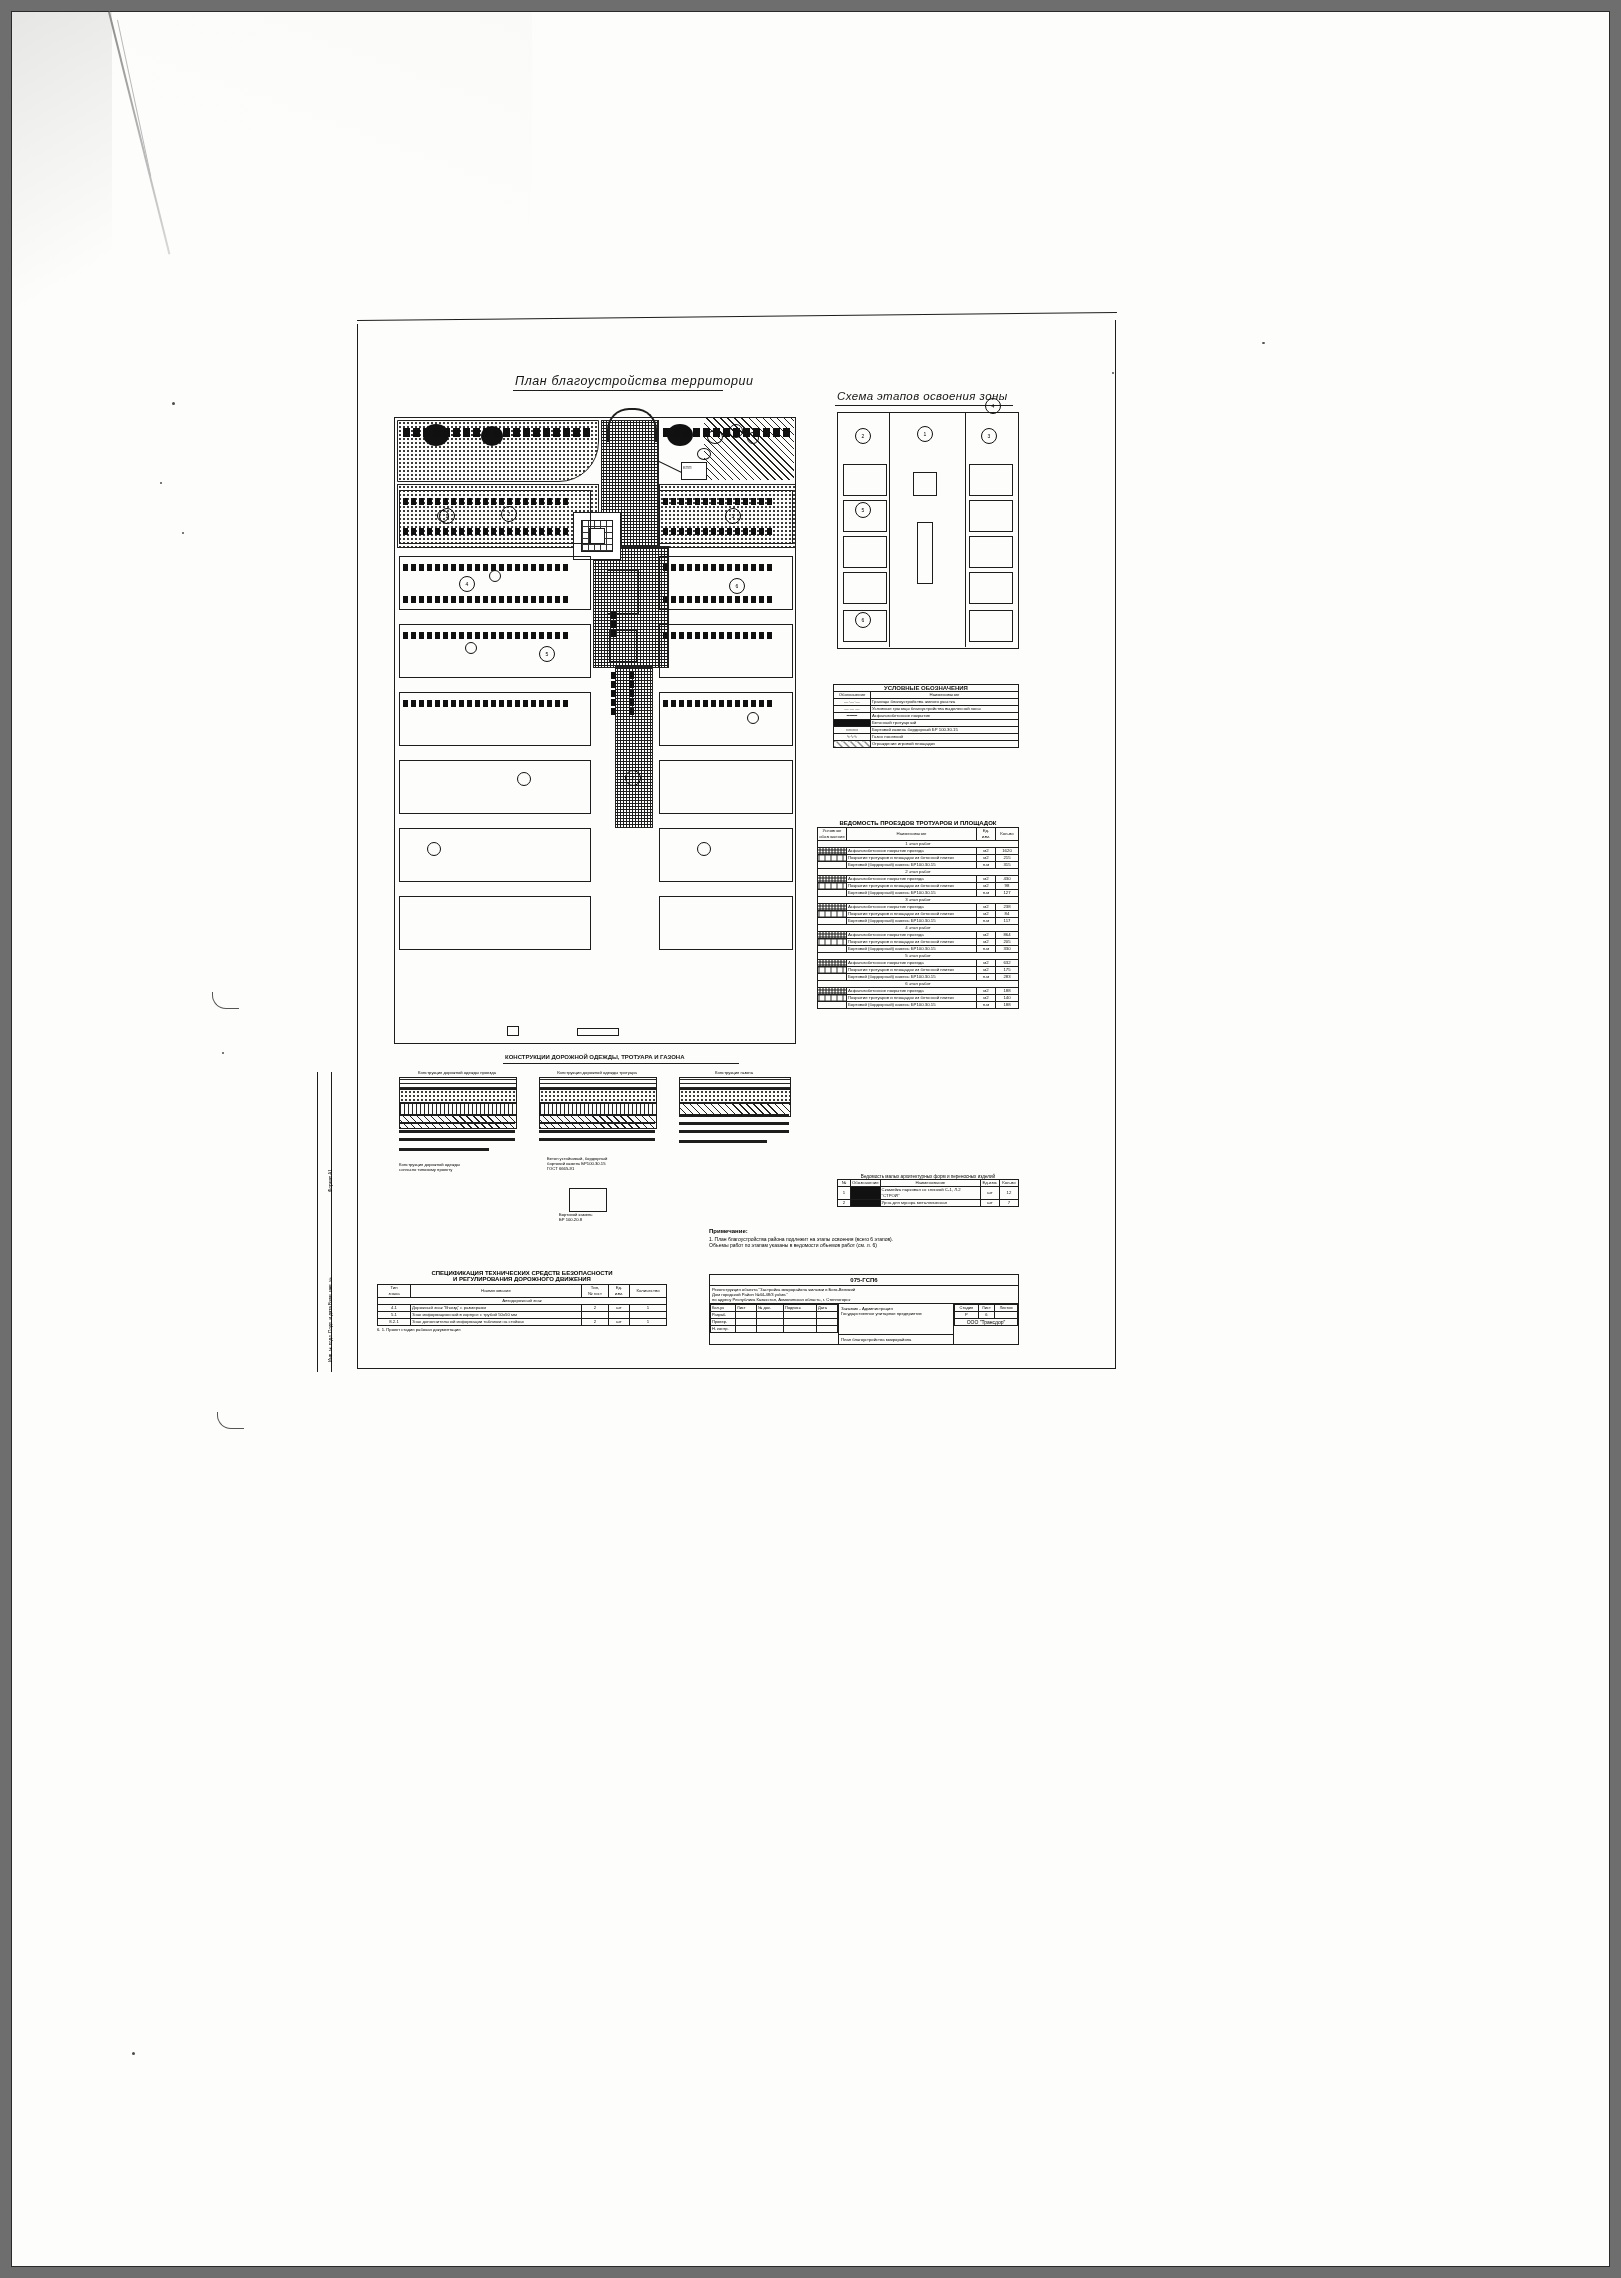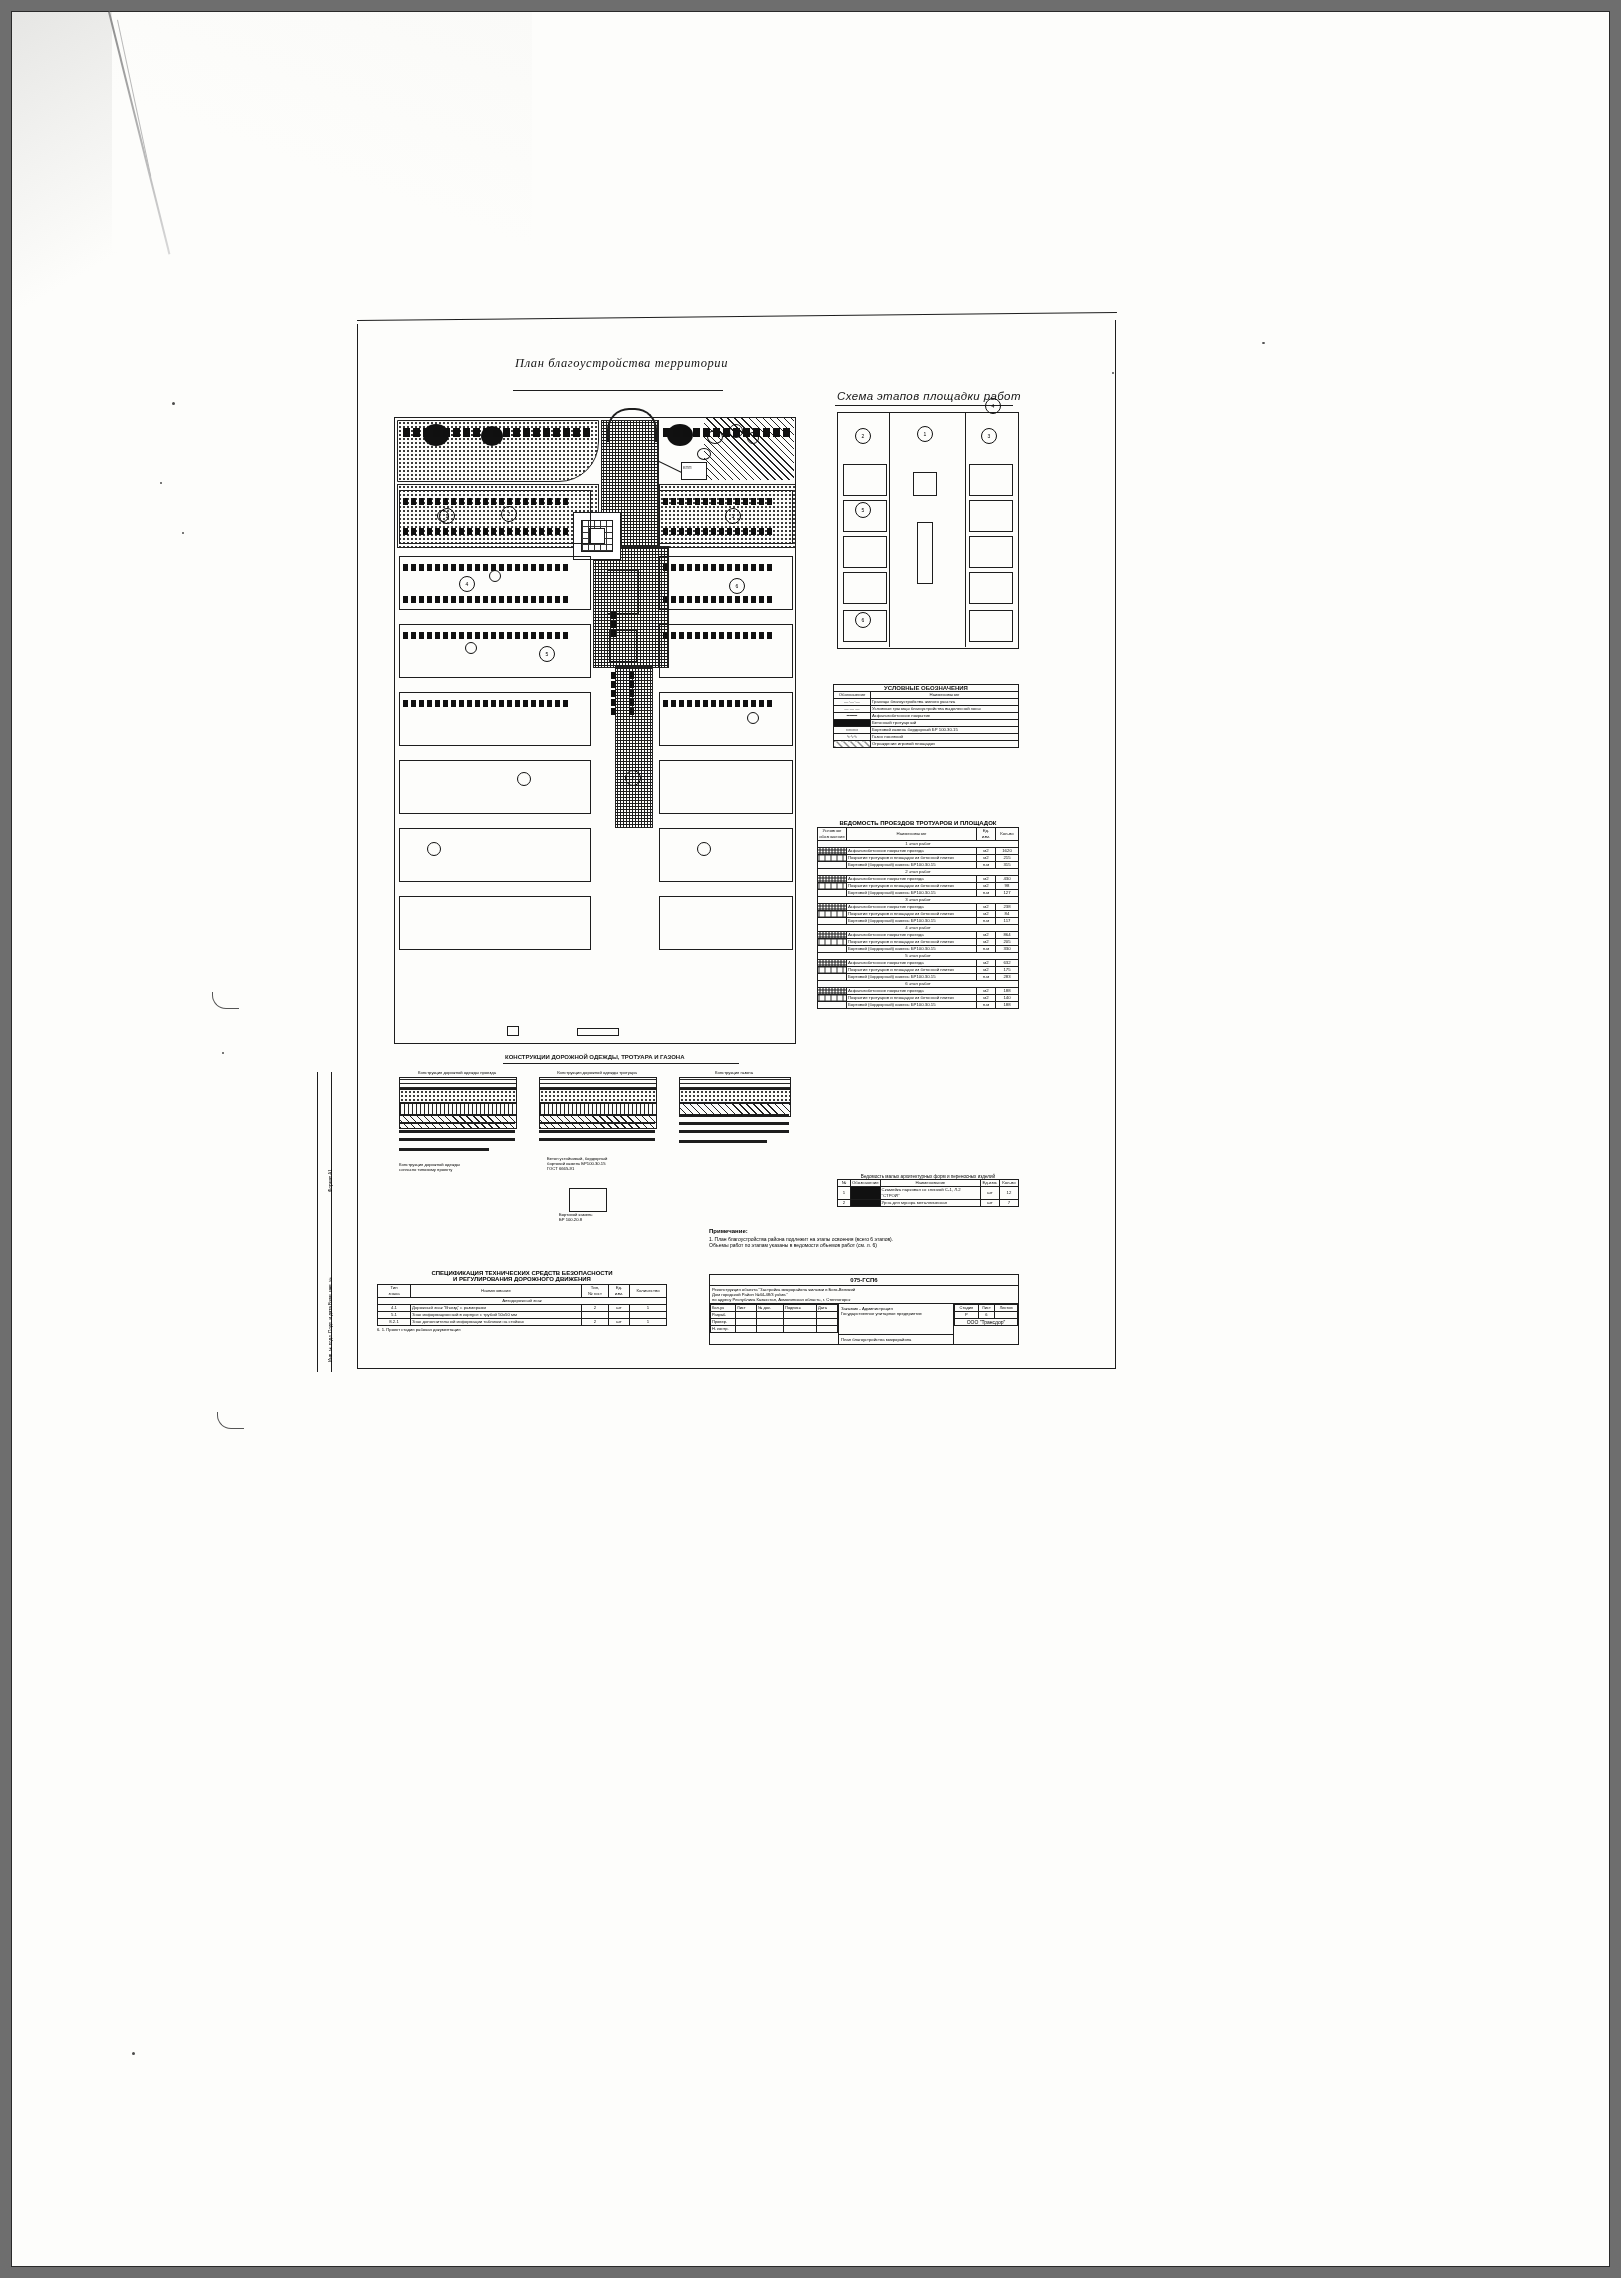--- a/index.html
+++ b/index.html
@@ -115,23 +115,23 @@
   <div style="position:absolute;left:200px;top:980px;width:26px;height:16px;border-left:1px solid #555;border-bottom:1px solid #555;border-radius:0 0 0 14px;"></div>
   <div style="position:absolute;left:205px;top:1400px;width:26px;height:16px;border-left:1px solid #555;border-bottom:1px solid #555;border-radius:0 0 0 14px;"></div>
 
   <div id="drawing">
 
     <div class="ln" style="left:80px;top:8px;width:760px;height:1px;transform:rotate(-.6deg);transform-origin:left;"></div>
     <div class="ln" style="left:80px;top:12px;width:1px;height:1045px;"></div>
     <div class="ln" style="left:838px;top:8px;width:1px;height:1049px;"></div>
     <div class="ln" style="left:80px;top:1056px;width:759px;height:1px;"></div>
 
-    <div class="lbl ttl" style="left:238px;top:44px;font-family:Liberation Serif, serif;">План благоустройства территории</div>
+    <div class="lbl ttl" style="left:238px;top:62px;">План благоустройства территории</div>
     <div class="ln" style="left:236px;top:78px;width:210px;height:1px;"></div>
-    <div class="lbl ttl2" style="left:560px;top:78px;">Схема этапов площадки работ</div>
+    <div class="lbl ttl2" style="left:560px;top:78px;">Схема этапов освоения зоны</div>
     <div class="ln" style="left:558px;top:93px;width:178px;height:1px;"></div>
 
     <div class="frame" style="left:117px;top:105px;width:400px;height:625px;"></div>
 
     <div class="hatch-diag" style="position:absolute;left:427px;top:106px;width:90px;height:62px;"></div>
 
     <div class="hatch-dots" style="position:absolute;left:120px;top:108px;width:200px;height:60px;border:1px solid #222;border-radius:0 0 40px 0;"></div>
     <div class="hatch-dots" style="position:absolute;left:120px;top:172px;width:200px;height:62px;border:1px solid #222;"></div>
     <div class="hatch-dots" style="position:absolute;left:382px;top:172px;width:135px;height:62px;border:1px solid #222;"></div>
 

